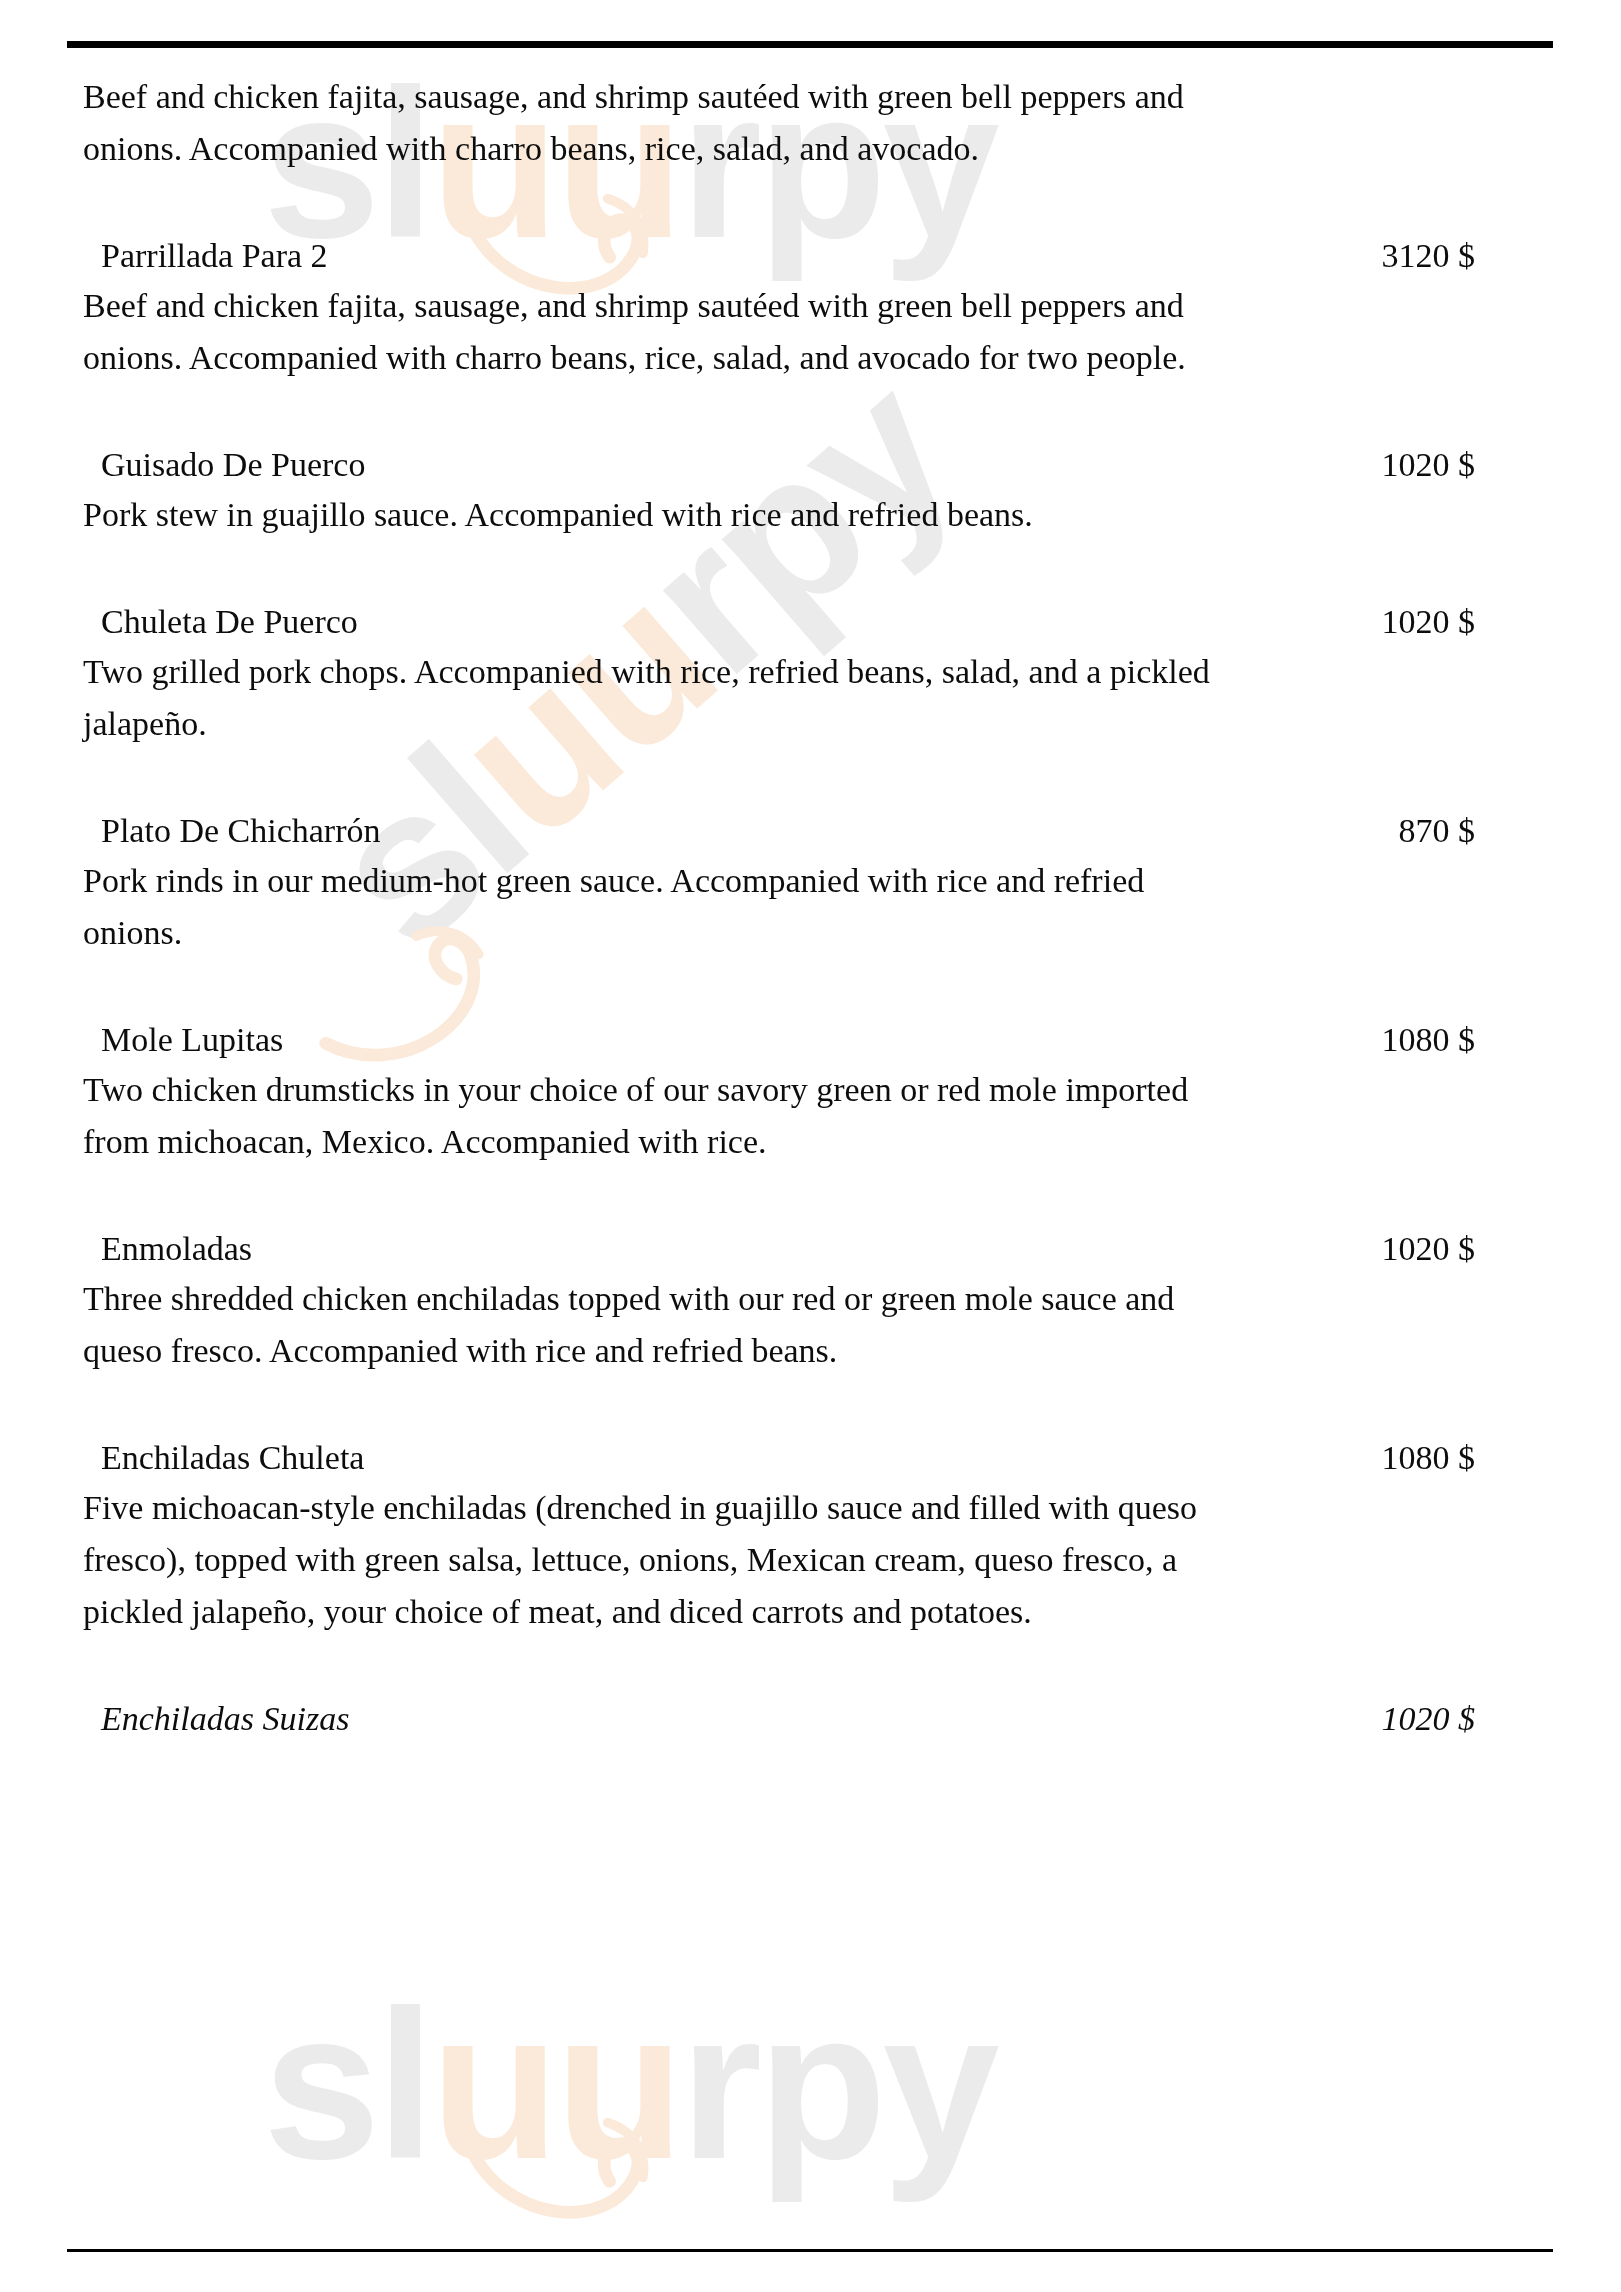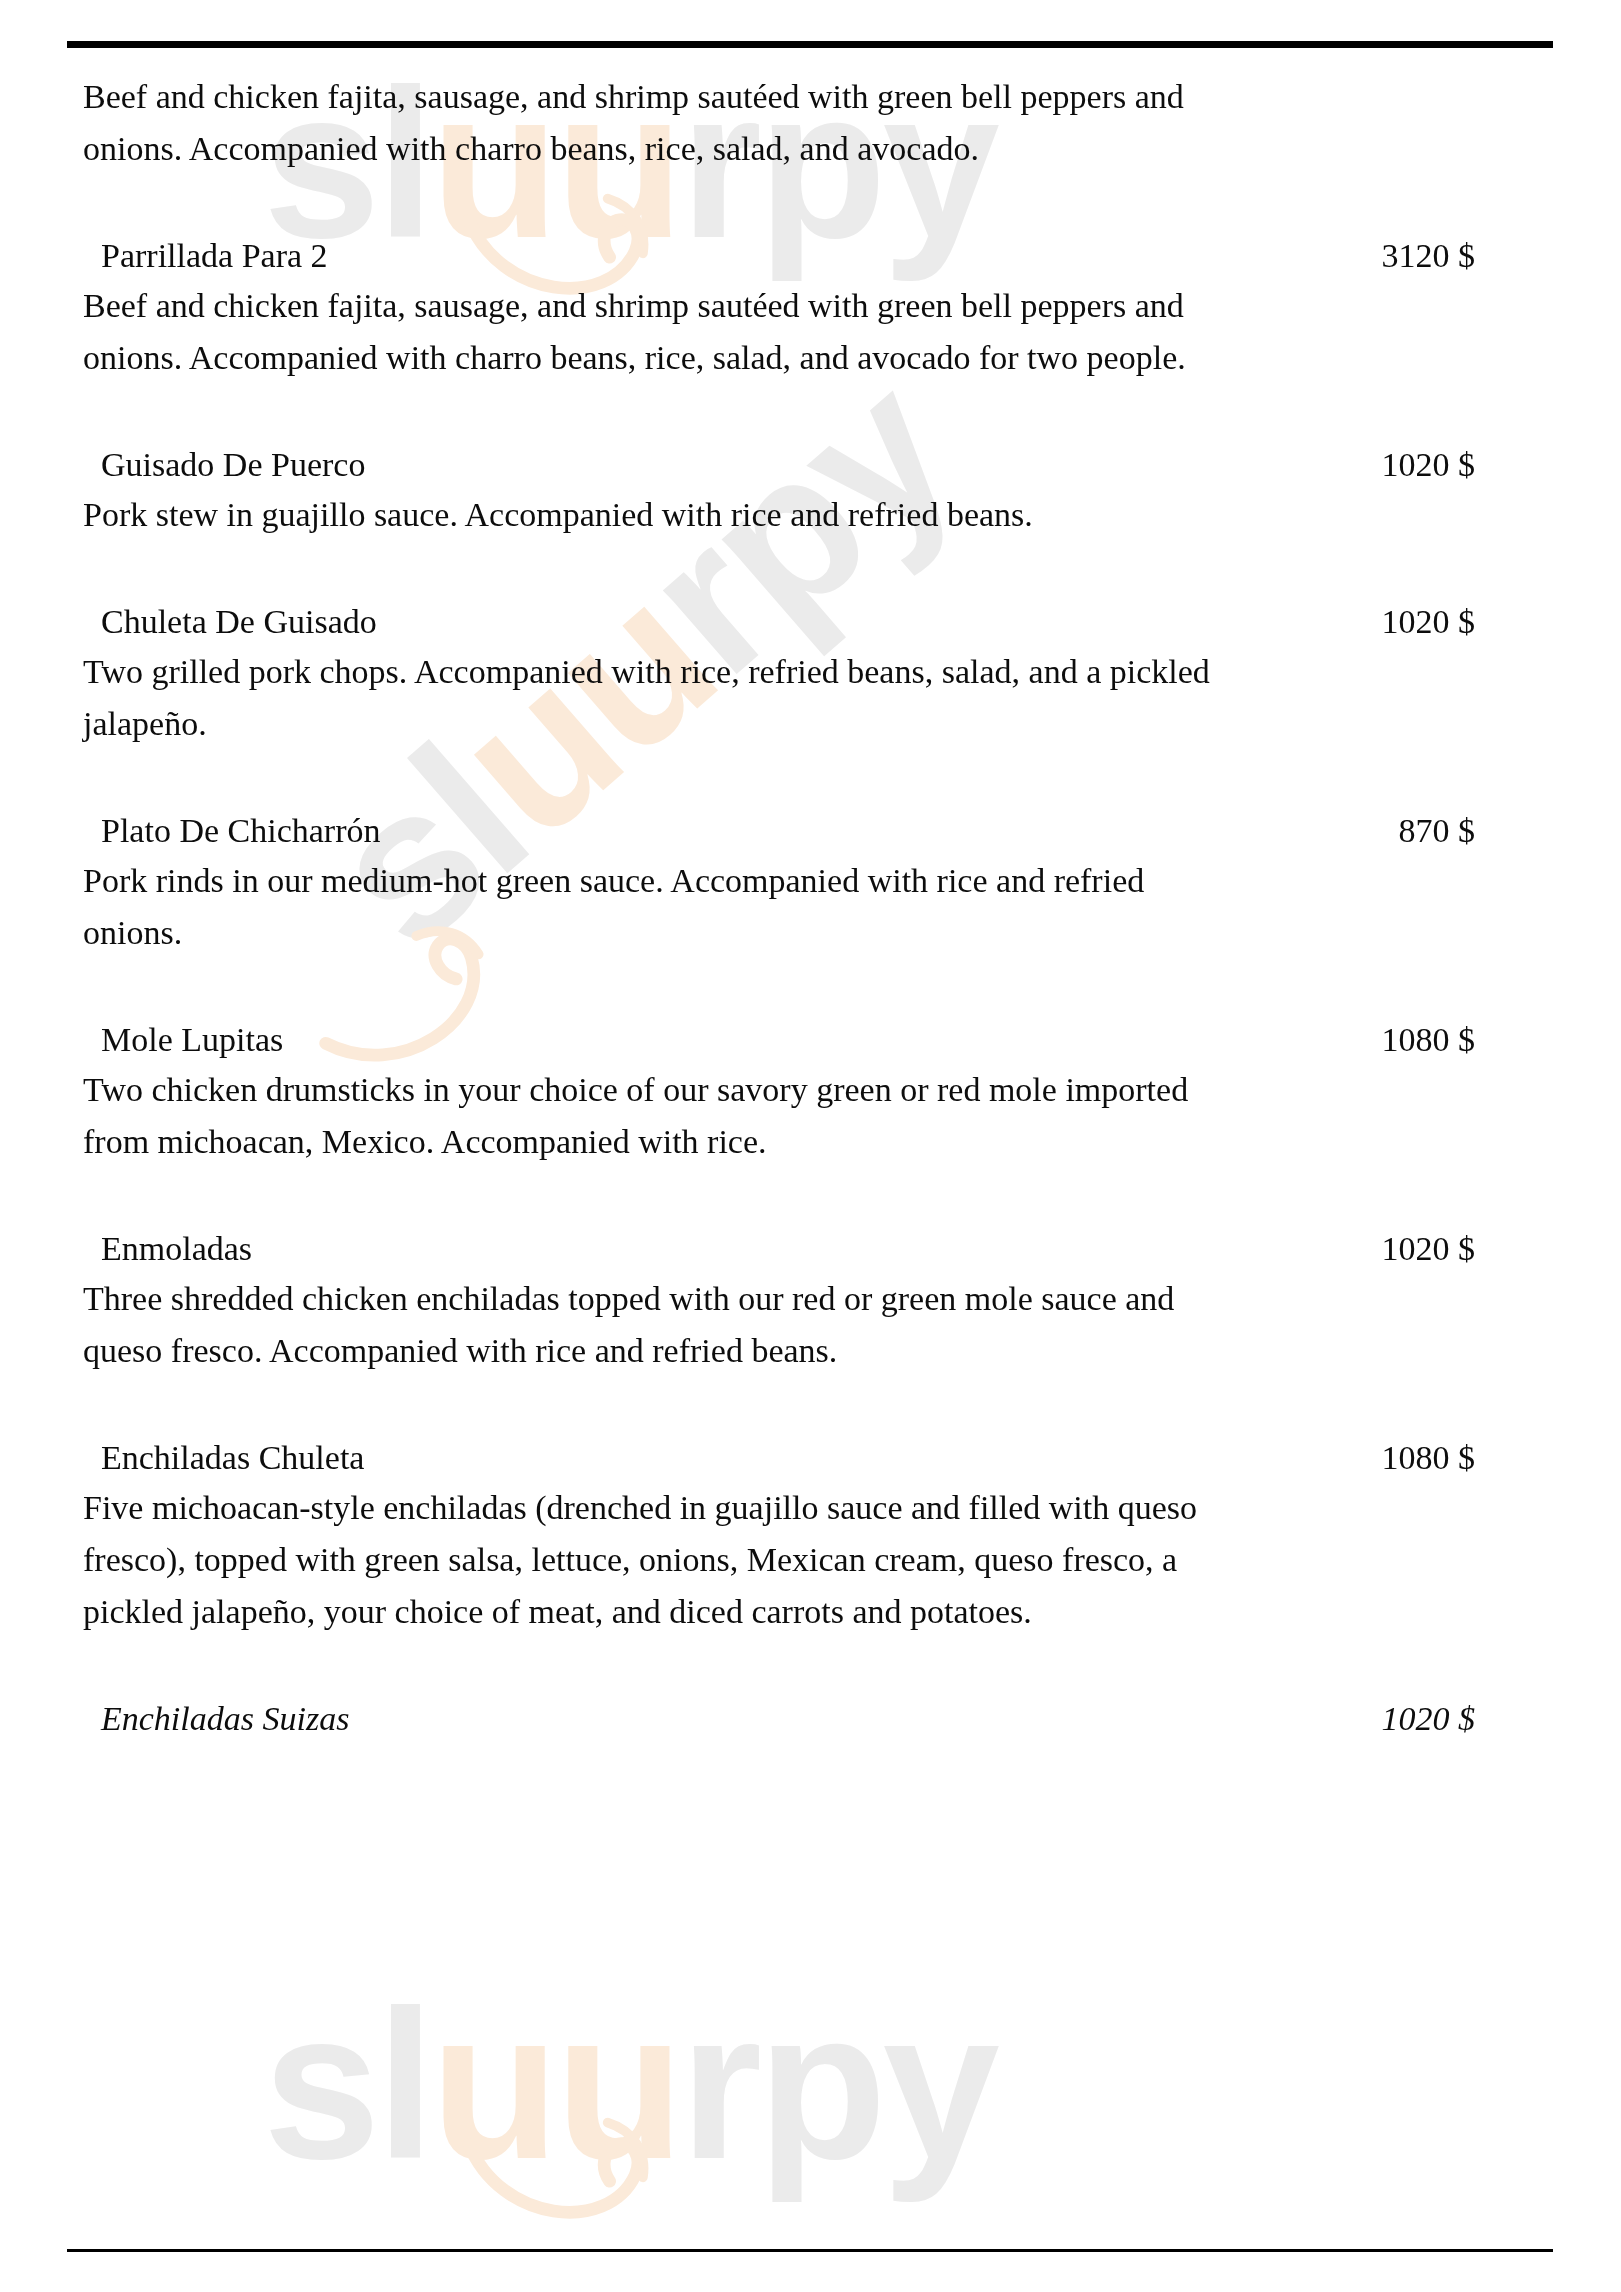--- a/index.html
+++ b/index.html
@@ -194,21 +194,21 @@
       </div>
       <div class="menu-item">
         <div class="item-head">
           <div class="item-name">Guisado De Puerco</div>
           <div class="item-price">1020 $</div>
         </div>
         <div class="item-desc">Pork stew in guajillo sauce. Accompanied with rice and refried beans.</div>
       </div>
       <div class="menu-item">
         <div class="item-head">
-          <div class="item-name">Chuleta De Guisado</div>
+          <div class="item-name">Chuleta De Puerco</div>
           <div class="item-price">1020 $</div>
         </div>
         <div class="item-desc">Two grilled pork chops. Accompanied with rice, refried beans, salad, and a pickled jalapeño.</div>
       </div>
       <div class="menu-item">
         <div class="item-head">
           <div class="item-name">Plato De Chicharrón</div>
           <div class="item-price">870 $</div>
         </div>
         <div class="item-desc">Pork rinds in our medium-hot green sauce. Accompanied with rice and refried onions.</div>

